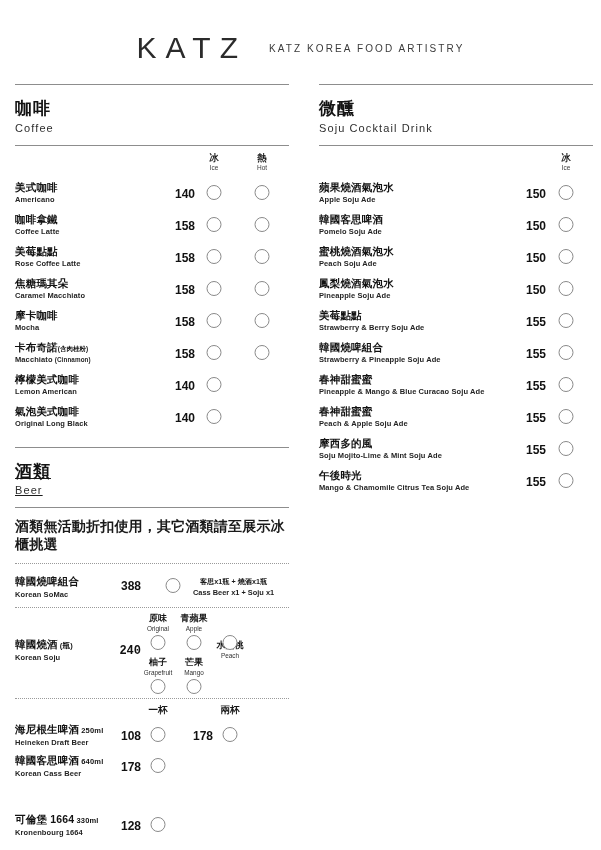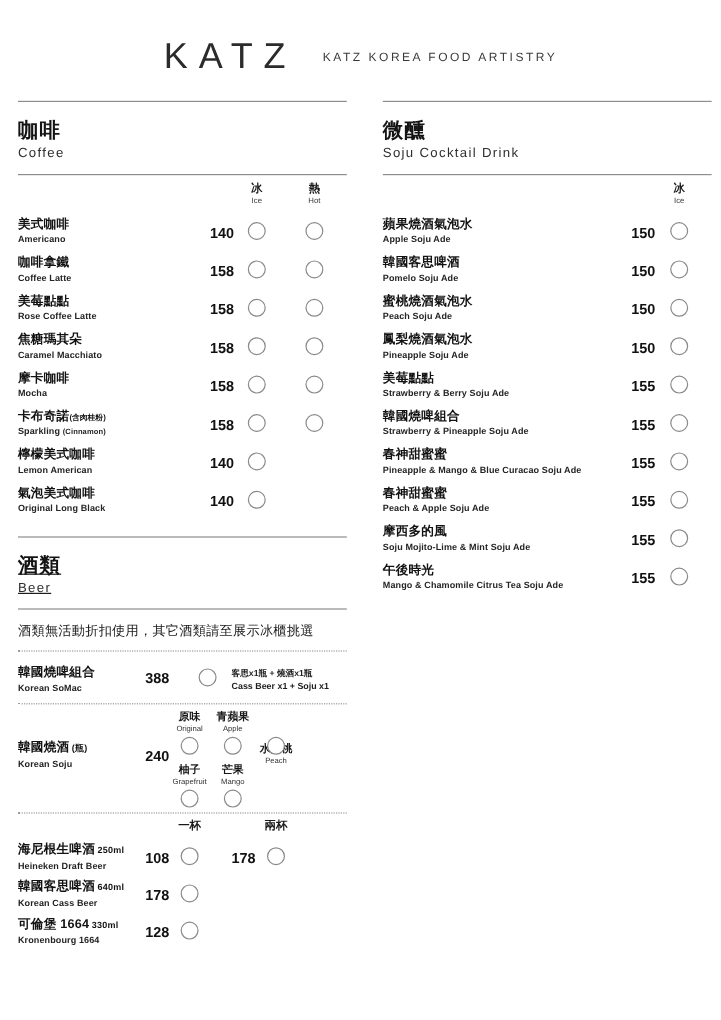--- a/index.html
+++ b/index.html
@@ -42,23 +42,23 @@
   .name .zh{font-size:10.5px;font-weight:700;color:#121212;line-height:1.25;letter-spacing:.2px;}
   .name .zh .sm{font-size:6.5px;font-weight:700;letter-spacing:0;}
   .name .zh .vol{font-size:7.5px;font-weight:700;margin-left:2px;}
   .name .en{font-size:7.5px;color:#242424;line-height:1.3;margin-top:1.5px;font-weight:600;letter-spacing:.1px;}
   .name .en .sm{font-size:6.3px;}
   .price{position:absolute;font-size:12px;font-weight:700;color:#111;text-align:right;top:8px;}
   .dot{position:absolute;width:15px;height:15px;border:1.1px solid #8a8a8a;border-radius:50%;
        box-sizing:border-box;background:#fff;transform:translateX(-50%);top:6px;}
 
   
-  .note{font-size:11px;font-weight:400;color:#1a1a1a;letter-spacing:.2px;margin-top:10px;}
+  .note{font-size:14px;font-weight:700;color:#1a1a1a;letter-spacing:.2px;margin-top:10px;}
   .dashed{border-top:1.2px dotted #9a9a9a;margin:8px 0 0 0;height:0;}
-  .combo-text{position:absolute;top:4px;font-size:7.4px;font-weight:600;color:#1d1d1d;line-height:1.45;}
+  .combo-text{position:absolute;top:4px;font-size:7.4px;font-weight:600;color:#1d1d1d;line-height:1.45;text-align:center;}
   .combo-text div:first-child{font-size:7.2px;font-weight:700;}
   .flavgrid{position:relative;}
   .flav{position:absolute;text-align:center;transform:translateX(-50%);}
   .flav .zh{font-size:9px;font-weight:700;color:#151515;line-height:1.1;white-space:nowrap;}
   .flav .en{font-size:6.4px;color:#303030;line-height:1.2;margin-top:1px;white-space:nowrap;}
 </style>
 </head>
 <body>
 
 <div class="page">
@@ -131,21 +131,21 @@
               <div class="zh"><span>摩卡咖啡</span></div>
               <div class="en"><span>Mocha</span></div>
             </div>
             <div class="price" style="right: 94px;">158</div>
             <div class="dot" style="left: 199px;"></div>
             <div class="dot" style="left: 247px;"></div>
           </div>
           <div class="row">
             <div class="name">
               <div class="zh"><span>卡布奇諾</span><span class="sm">(含肉桂粉)</span></div>
-              <div class="en"><span>Sparkling</span> <span class="sm">(Cinnamon)</span></div>
+              <div class="en"><span>Macchiato</span> <span class="sm">(Cinnamon)</span></div>
             </div>
             <div class="price" style="right: 94px;">158</div>
             <div class="dot" style="left: 199px;"></div>
             <div class="dot" style="left: 247px;"></div>
           </div>
           <div class="row">
             <div class="name">
               <div class="zh"><span>檸檬美式咖啡</span></div>
               <div class="en"><span>Lemon American</span></div>
             </div>
@@ -219,21 +219,21 @@
 
           <div class="dot" style="left:143px;top:65px;"></div>
           <div class="dot" style="left:179px;top:65px;"></div>
         </div>
         <div class="name" style="top:24px;">
           <div class="zh">
             <span>韓國燒酒</span><span class="vol">(瓶)</span>
           </div>
           <div class="en">Korean Soju</div>
         </div>
-        <div class="price" style="right:148px;top:30px;">240</div>
+        <div class="price" style="right:148px;top:30px;font-family:Liberation Mono, monospace;">240</div>
       </div>
 
       <div class="dashed" style="margin-top:2px;"></div>
 
       <div class="colhead" style="height:16px;margin-top:6px;">
         <div class="chead" style="left:143px;top:0;">
           <div class="zh">一杯</div>
         </div>
         <div class="chead" style="left:215px;top:0;">
           <div class="zh">兩杯</div>
@@ -252,21 +252,21 @@
             <div class="dot" style="left: 215px;"></div>
           </div>
           <div class="row" style="height: 31px;">
             <div class="name">
               <div class="zh"><span>韓國客思啤酒</span><span class="vol">640ml</span></div>
               <div class="en">Korean Cass Beer</div>
             </div>
             <div class="price" style="right: 148px;">178</div>
             <div class="dot" style="left: 143px;"></div>
           </div>
-          <div class="row" style="height: 31px;">
+          <div class="row" style="height: 31px; margin-top: 28px;">
             <div class="name">
               <div class="zh"><span>可倫堡 1664</span><span class="vol">330ml</span></div>
               <div class="en">Kronenbourg 1664</div>
             </div>
             <div class="price" style="right: 148px;">128</div>
             <div class="dot" style="left: 143px;"></div>
           </div>
         </div>
     </div>
 

